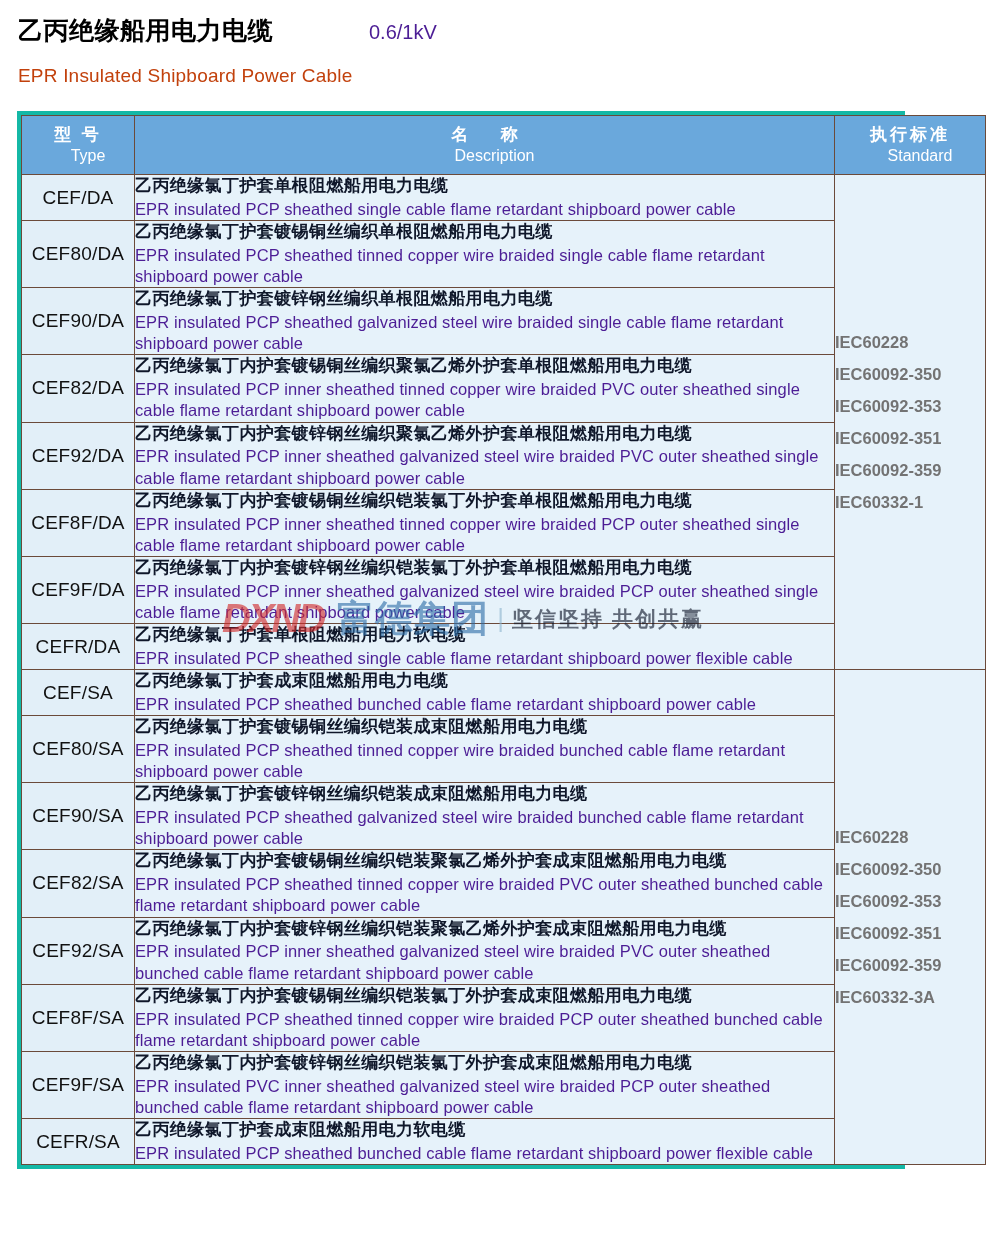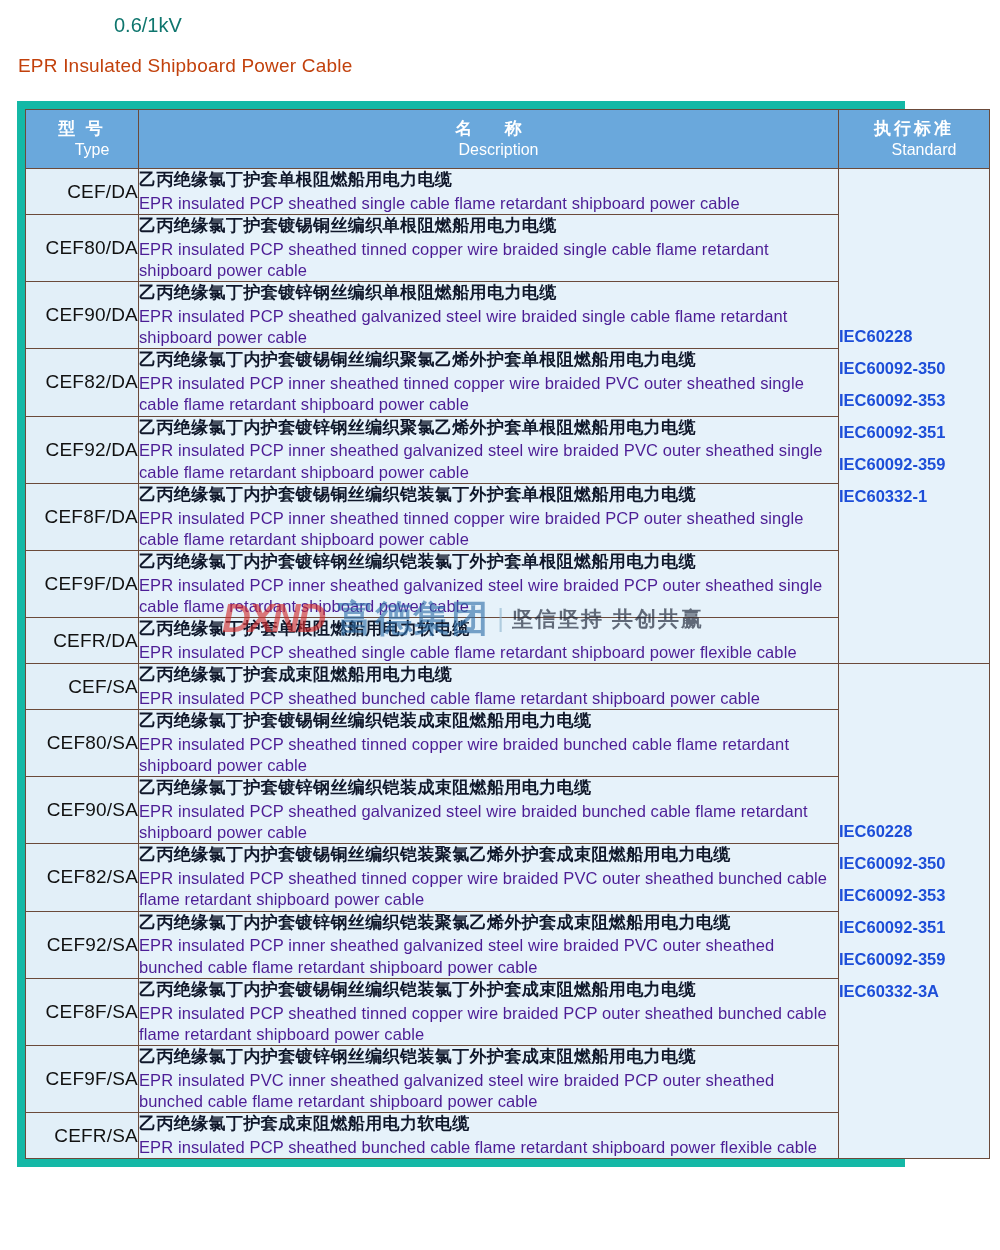--- a/index.html
+++ b/index.html
@@ -27,37 +27,37 @@
   #title-cn {
     font-size: 25px;
     font-weight: bold;
     letter-spacing: 0.5px;
     color: #000;
     white-space: nowrap;
   }
   #voltage {
     font-size: 20px;
     font-weight: normal;
-    color: #0f766e;
+    color: #4c1d95;
     margin-left: 96px;
     white-space: nowrap;
   }
   #title-en {
     font-size: 19px;
     color: #c2410c;
     margin-top: 18px;
     letter-spacing: 0.2px;
     white-space: nowrap;
   }
 
   
   #cable-table-wrap {
     margin: 24px 0 0 17px;
     width: 888px;
-    border: 8px solid #14b8a6;
+    border: 4px solid #14b8a6;
     box-sizing: border-box;
   }
   table.cable-table {
     border-collapse: collapse;
     width: 100%;
     table-layout: fixed;
   }
   table.cable-table th,
   table.cable-table td {
     border: 1px solid #6b4a3a;
@@ -90,21 +90,21 @@
   .th-cn.spaced { letter-spacing: 14px; padding-left: 14px; }
 
   
   col.c-type { width: 113px; }
   col.c-desc { width: 700px; }
   col.c-std  { width: 151px; }
 
   
   td.type-cell {
     background: #e2eff8;
-    text-align: right;
+    text-align: center;
     font-size: 19px;
     color: #111;
     letter-spacing: 0.2px;
     white-space: nowrap;
   }
   td.desc-cell {
     background: #e6f2fa;
     padding: 5px 4px 6px 9px;
     line-height: 1.02;
   }
@@ -125,21 +125,21 @@
   }
   td.std-cell {
     background: #e6f2fa;
     text-align: left;
     vertical-align: middle;
     padding-left: 18px;
   }
   .std-line {
     font-size: 16.5px;
     font-weight: bold;
-    color: #1d4ed8;
+    color: #737373;
     line-height: 1.95;
     white-space: nowrap;
   }
 
   
   #watermark {
     position: absolute;
     left: 222px;
     top: 592px;
     width: 560px;
@@ -177,20 +177,21 @@
     color: #0f172a;
     letter-spacing: 2px;
     line-height: 1;
   }
 </style>
 </head>
 <body>
 
 <div id="doc-header">
   <div class="title-row">
+    <span id="title-cn">乙丙绝缘船用电力电缆</span>
     <span id="voltage">0.6/1kV</span>
   </div>
   <div id="title-en">EPR Insulated Shipboard Power Cable</div>
 </div>
 
 <div id="cable-table-wrap">
   <table class="cable-table">
     <colgroup>
       <col class="c-type">
       <col class="c-desc">

